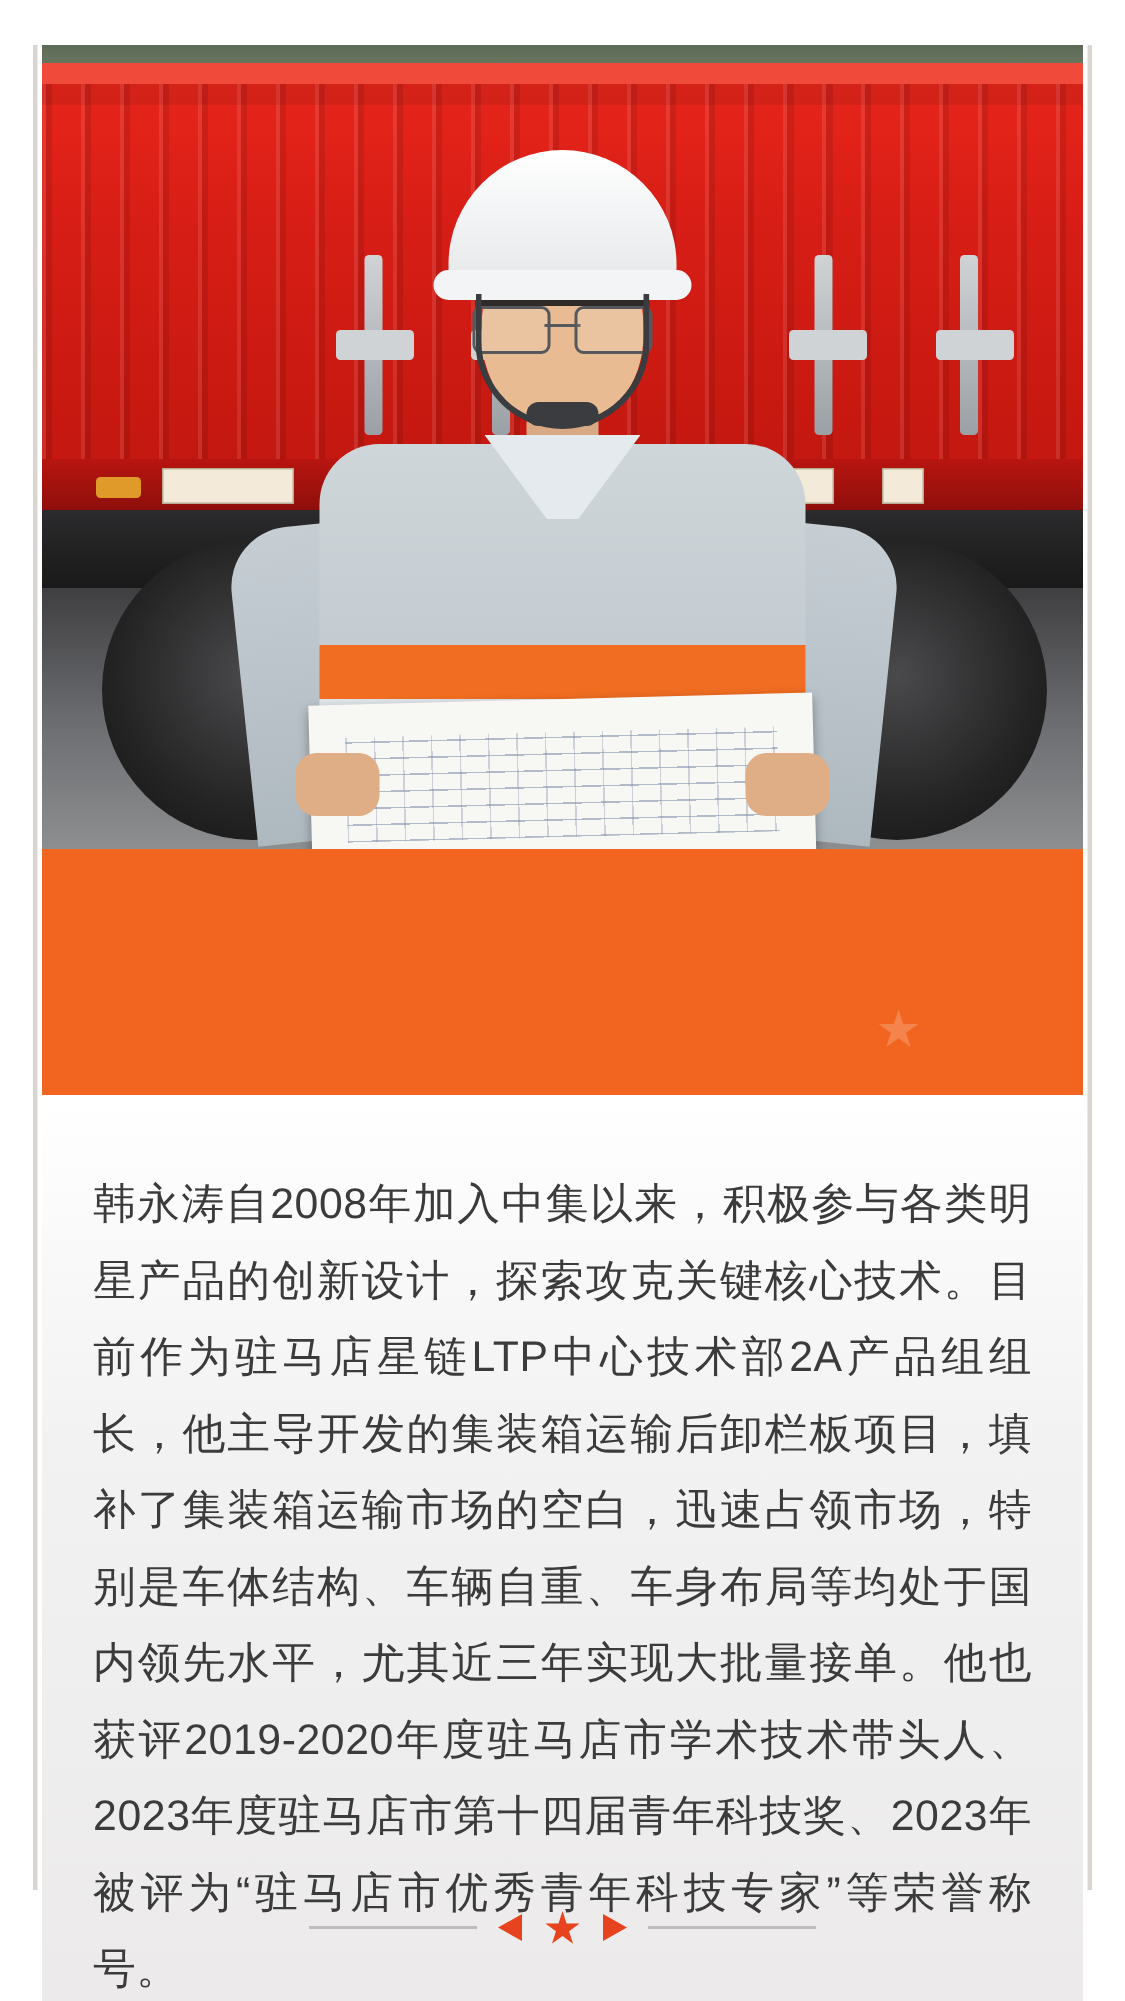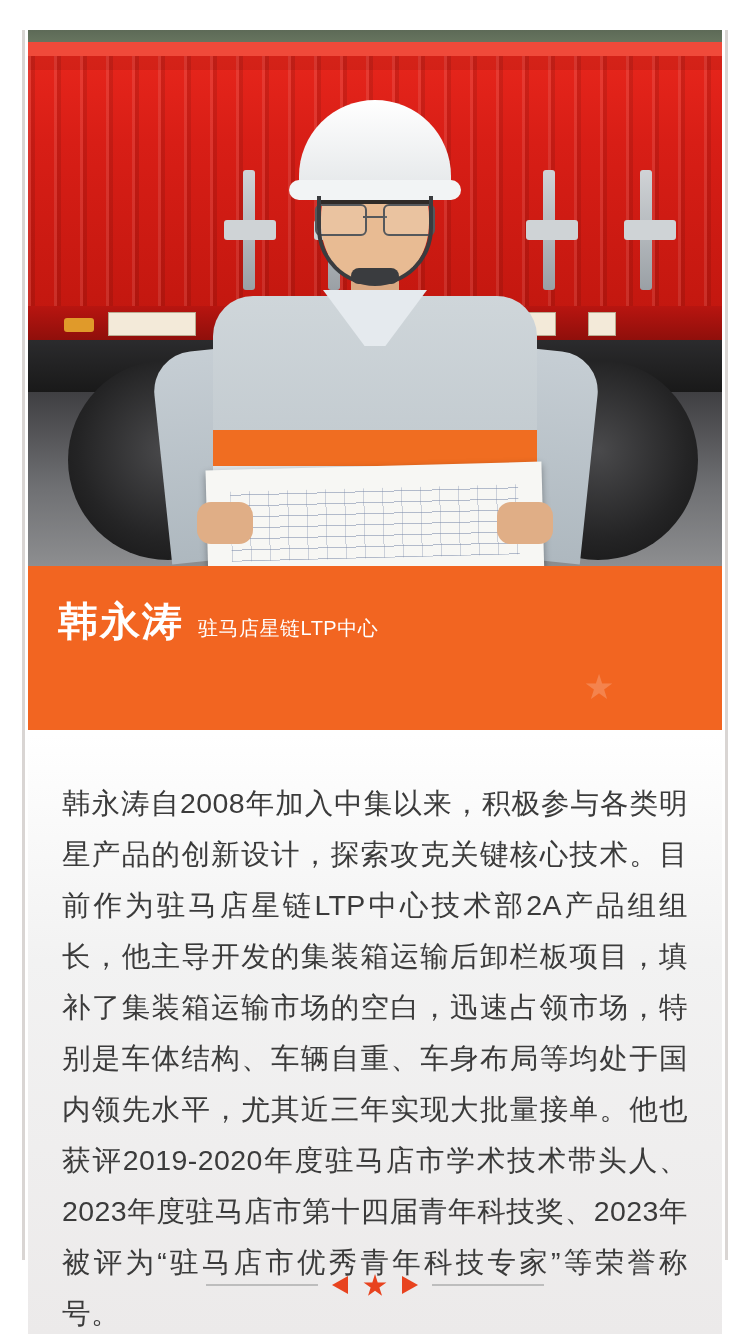--- a/index.html
+++ b/index.html
@@ -488,24 +488,20 @@
           <div class="paper-lines"></div>
         </div>
         <div class="hand h1"></div>
         <div class="hand h2"></div>
       </div>
     </div>
 
     <div class="band">
       <div class="band-star">★</div>
 
-      <div class="name-row">
-        <span class="name">韩永涛</span>
-        <span class="affil">驻马店星链LTP中心</span>
-      </div>
 
     </div>
 
   </div>
 
   <div class="body-text">韩永涛自2008年加入中集以来，积极参与各类明星产品的创新设计，探索攻克关键核心技术。目前作为驻马店星链LTP中心技术部2A产品组组长，他主导开发的集装箱运输后卸栏板项目，填补了集装箱运输市场的空白，迅速占领市场，特别是车体结构、车辆自重、车身布局等均处于国内领先水平，尤其近三年实现大批量接单。他也获评2019-2020年度驻马店市学术技术带头人、2023年度驻马店市第十四届青年科技奖、2023年被评为“驻马店市优秀青年科技专家”等荣誉称号。</div>
 
   <div class="footer">
     <span class="foot-line"></span>
     <span class="foot-tri l"></span>

